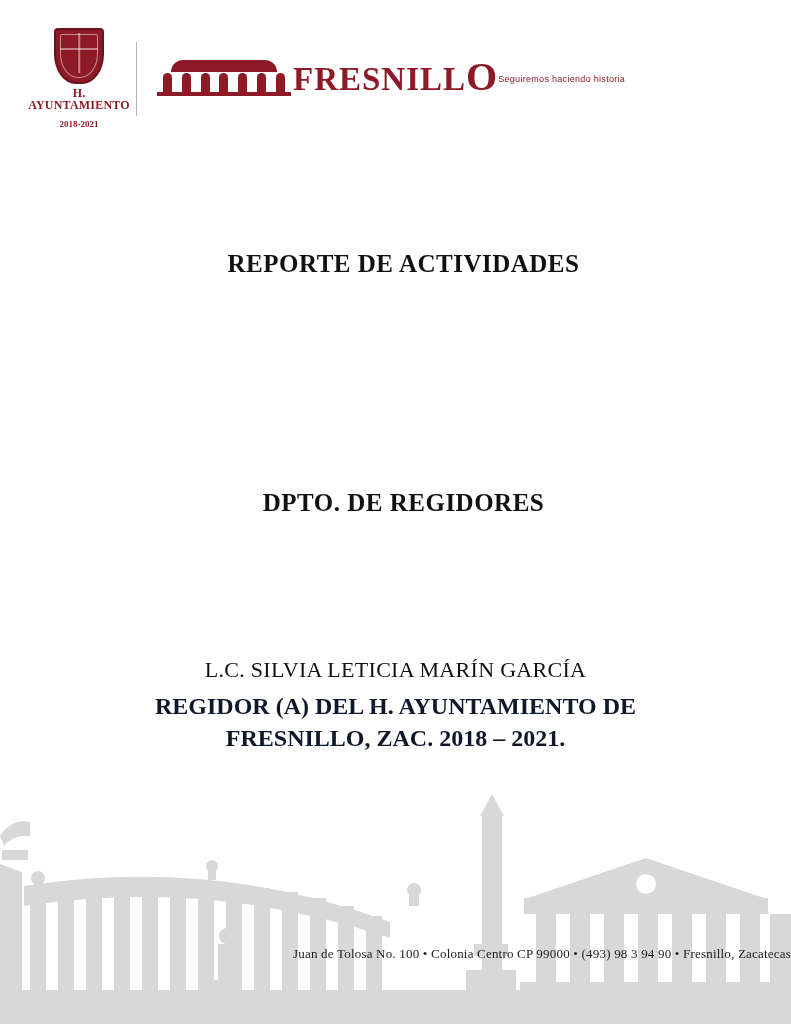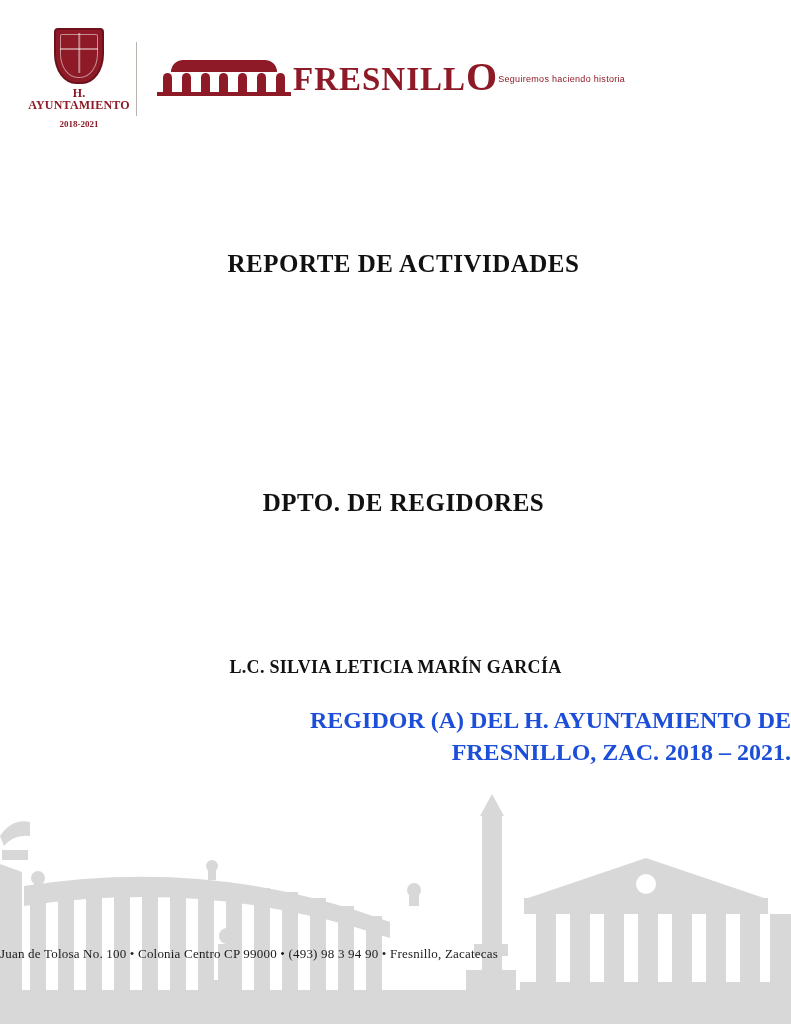--- a/index.html
+++ b/index.html
@@ -179,51 +179,50 @@
     letter-spacing: 0.5px;
     color: #111111;
     margin-left: 16px;
   }
   .gap-1 { height: 63px; }
   .gap-2 { height: 148px; }
   .gap-3 { height: 140px; }
 
   .line-name {
     font-family: "Liberation Serif", serif;
-    font-weight: bold;
-    font-size: 18px;
+    font-weight: normal;
+    font-size: 22px;
     color: #111111;
     letter-spacing: 0.3px;
   }
   .line-role {
     font-family: "Liberation Serif", serif;
     font-weight: bold;
     font-size: 24px;
-    color: #1d4ed8;
-    margin-top: 26px;
+    color: #0f172a;
+    margin-top: 7px;
     line-height: 1.35;
-    text-align: right;
   }
 
   
   .skyline {
     position: absolute;
     left: 0;
     right: 0;
     bottom: 0;
     height: 230px;
   }
   .skyline svg { display: block; width: 100%; height: 100%; }
 
   .footer-text {
     position: absolute;
     left: 0;
     right: 0;
     bottom: 62px;
-    text-align: left;
+    text-align: right;
     font-family: "Liberation Serif", serif;
     font-size: 13px;
     color: #1b1b1b;
     letter-spacing: 0.2px;
   }
 </style>
 </head>
 <body>
 
 <div class="page">

